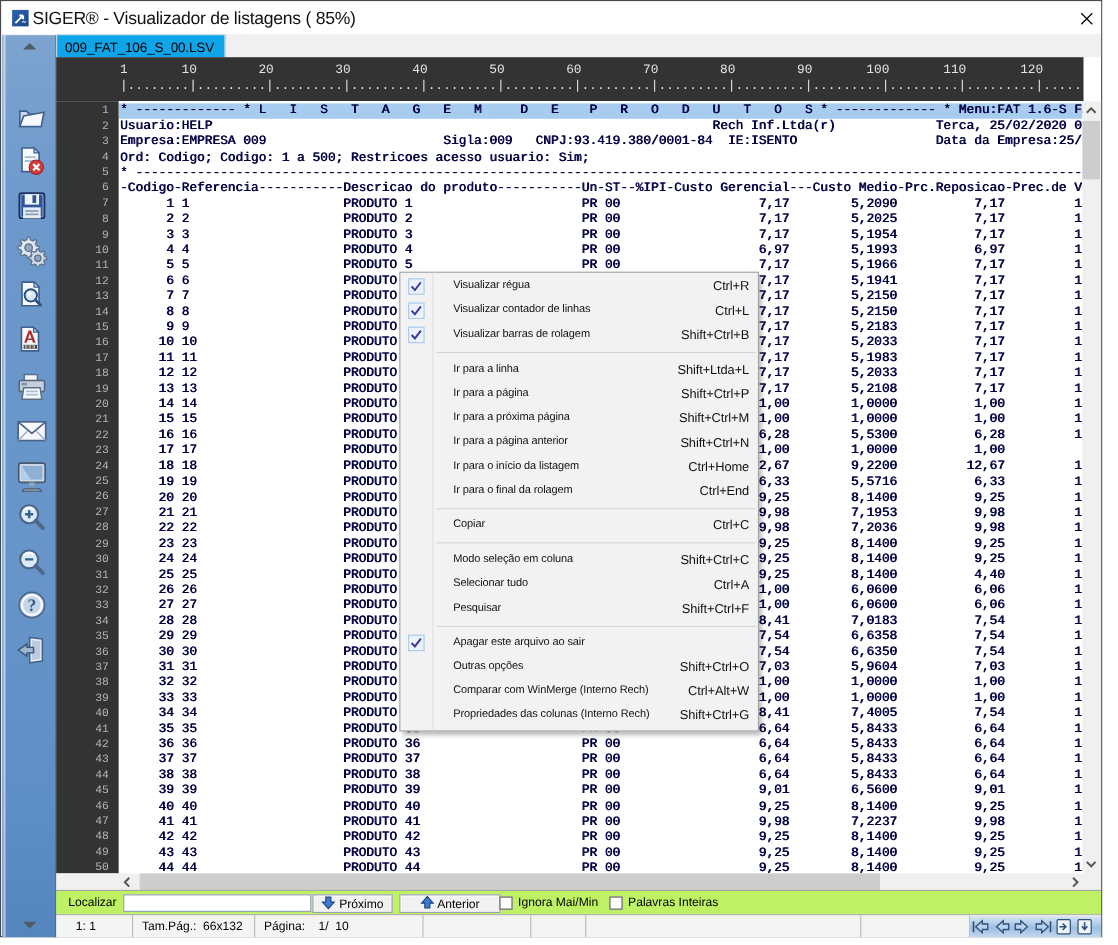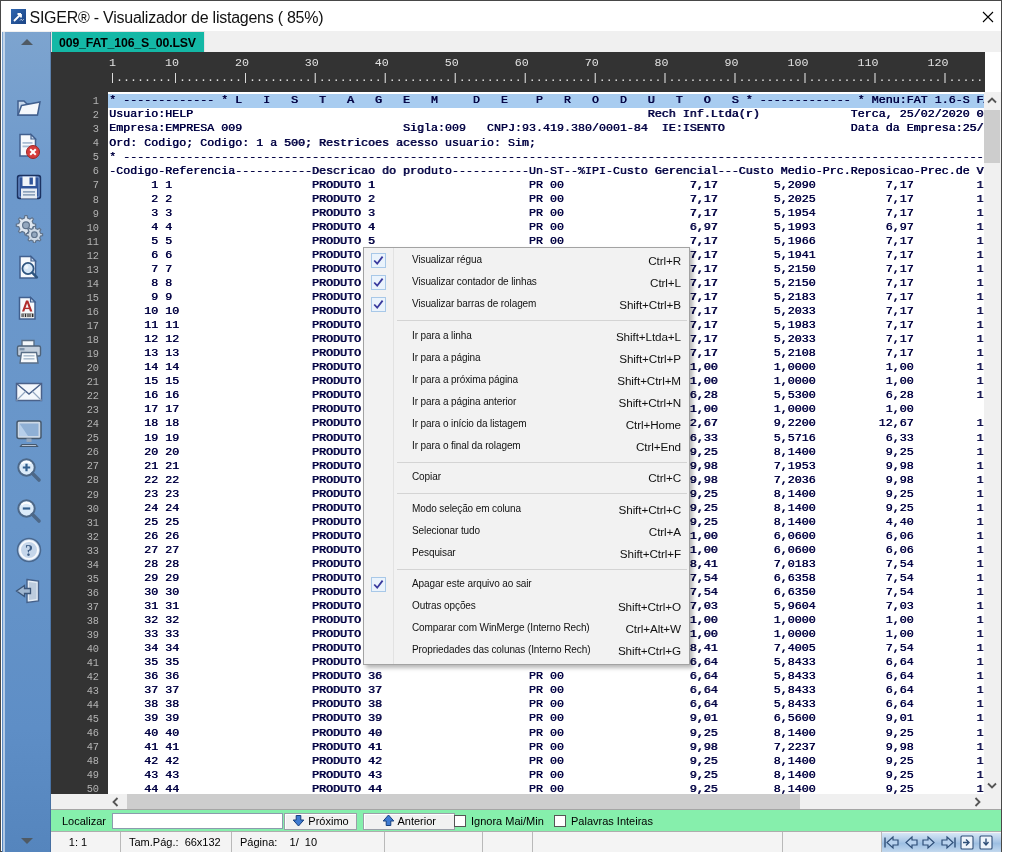--- a/index.html
+++ b/index.html
@@ -2,41 +2,41 @@
 <html><head><meta charset="utf-8"><style>
 *{margin:0;padding:0;box-sizing:border-box}
 html,body{width:1016px;height:859px;background:#fff;font-family:"Liberation Sans",sans-serif;position:relative;overflow:hidden}
 #win{position:absolute;left:0;top:0;width:1002px;height:852px;border:1px solid #484848;background:#fff}
 #titlebar{position:absolute;left:1px;top:1px;width:999px;height:29px;background:#fff}
 #appico{position:absolute;left:9px;top:7px;width:15px;height:15px;background:linear-gradient(135deg,#2f66b0,#1c4585);}
 #appico svg{position:absolute;left:0;top:0}
 #title{position:absolute;left:27.5px;top:7px;font-size:16px;color:#111;letter-spacing:-0.25px}
 #closex{position:absolute;left:979px;top:8px;width:14px;height:14px}
 #tabrow{position:absolute;left:1px;top:30px;width:999px;height:21px;background:#f0f0f0}
-#tab{position:absolute;left:49px;top:0px;width:154px;height:21px;background:#14b8a6;border:1px solid #e3e3e3;border-bottom:none;font-weight:bold;font-size:12.3px;color:#000;padding-left:7px;padding-top:3.5px;letter-spacing:-0.15px}
+#tab{position:absolute;left:49px;top:0px;width:154px;height:21px;background:#0ea5e9;border:1px solid #e3e3e3;border-bottom:none;font-weight:normal;font-size:12.3px;color:#000;padding-left:7px;padding-top:3.5px;letter-spacing:-0.15px}
 #sidebar{position:absolute;left:1px;top:31px;width:49px;height:820px;background:linear-gradient(180deg,#7da4cf 0%,#6c98cb 20%,#6795c9 60%,#5e8ec6 85%,#5585bd 100%)}
 #sidebar:before{content:"";position:absolute;left:1px;top:0;width:2px;height:100%;background:rgba(255,255,255,0.55)}
 #sidebar:after{content:"";position:absolute;right:0px;top:0;width:1px;height:100%;background:rgba(40,70,110,0.35)}
 .sic{position:absolute;left:12px;width:30px;height:30px}
 #tri-up{position:absolute;left:20px;top:38px;width:0;height:0;border-left:6px solid transparent;border-right:6px solid transparent;border-bottom:6px solid #4f5a64}
 #tri-dn{position:absolute;left:20px;top:837px;width:0;height:0;border-left:6px solid transparent;border-right:6px solid transparent;border-top:6px solid #4f5a64}
 #ruler{position:absolute;left:50px;top:51px;width:934px;height:40px;background:#333;overflow:hidden}
 #ruler pre{position:absolute;left:58px;top:3.5px;font-family:"Liberation Mono",monospace;font-size:11.665px;line-height:15.5px;color:#e2e2e2}
 #lnums{position:absolute;left:50px;top:91px;width:57px;height:702px;background:#333;overflow:hidden}
 #lnums pre{position:absolute;right:9px;top:2.2px;font-family:"Liberation Mono",monospace;font-size:10.3px;line-height:14.04px;color:#b4b4b4;text-align:right}
 #content{position:absolute;left:107px;top:91px;width:876px;height:702px;background:#fff;overflow:hidden}
 #hl{position:absolute;left:0;top:2.0px;width:876px;height:14.04px;background:#a8ccf0}
 #content pre{position:absolute;left:1px;top:1.4px;font-family:"Liberation Mono",monospace;font-size:11.665px;line-height:14.04px;color:#000042;text-shadow:0.6px 0 0 #000042}
 #vscroll{position:absolute;left:983px;top:91px;width:17px;height:702px;background:#f0f0f0}
 #vthumb{position:absolute;left:0;top:18px;width:16px;height:53px;background:#cdcdcd}
 #hscroll{position:absolute;left:107px;top:793px;width:877px;height:15px;background:#f0f0f0}
 #hthumb{position:absolute;left:19px;top:0;width:673px;height:15px;background:#cdcdcd}
 #hsleft{position:absolute;left:50px;top:793px;width:57px;height:15px;background:#f0f0f0}
 #hscorner{position:absolute;left:984px;top:793px;width:16px;height:15px;background:#f0f0f0}
-#findbar{position:absolute;left:50px;top:808px;width:950px;height:22px;background:#86efac;border-top:1px solid #a5a5a5}
+#findbar{position:absolute;left:50px;top:808px;width:950px;height:22px;background:#bef264;border-top:1px solid #a5a5a5}
 #findbar .lab{position:absolute;top:5px;font-size:11px;color:#000}
 #findinput{position:absolute;left:61px;top:3px;width:171px;height:16px;background:#fff;border:1px solid #8b9bad}
 .fbtn{position:absolute;top:3px;height:17px;background:#f1f1f1;border:1px solid #9a9fa8;box-shadow:inset 1px 1px 0 #fff;font-size:11px;color:#000;text-align:center}
 .fbtn svg{vertical-align:-2px}
 .fchk{position:absolute;top:5px;width:12px;height:12px;background:#fff;border:1px solid #555}
 #statusbar{position:absolute;left:50px;top:830px;width:950px;height:21px;background:#f4f4f4;border-top:1px solid #adadad;font-size:11px;color:#000}
 .scell{position:absolute;top:0;height:20px;border-right:1px solid #b9b9b9;padding-top:4px}
 #navpanel{position:absolute;left:831px;top:1px;width:119px;height:19px;background:linear-gradient(to bottom,#d6e6f5,#aac7e6 45%,#9dbfe2 55%,#c2d8ee);display:flex;align-items:center}
 .nb{display:inline-block;width:19px;height:17px}
 #menu{position:absolute;left:362px;top:246px;width:327px;height:418px;background:#f2f2f2;border:1px solid #a3a3a3;padding-top:2px;box-shadow:3px 3px 4px rgba(0,0,0,0.28);z-index:50}

